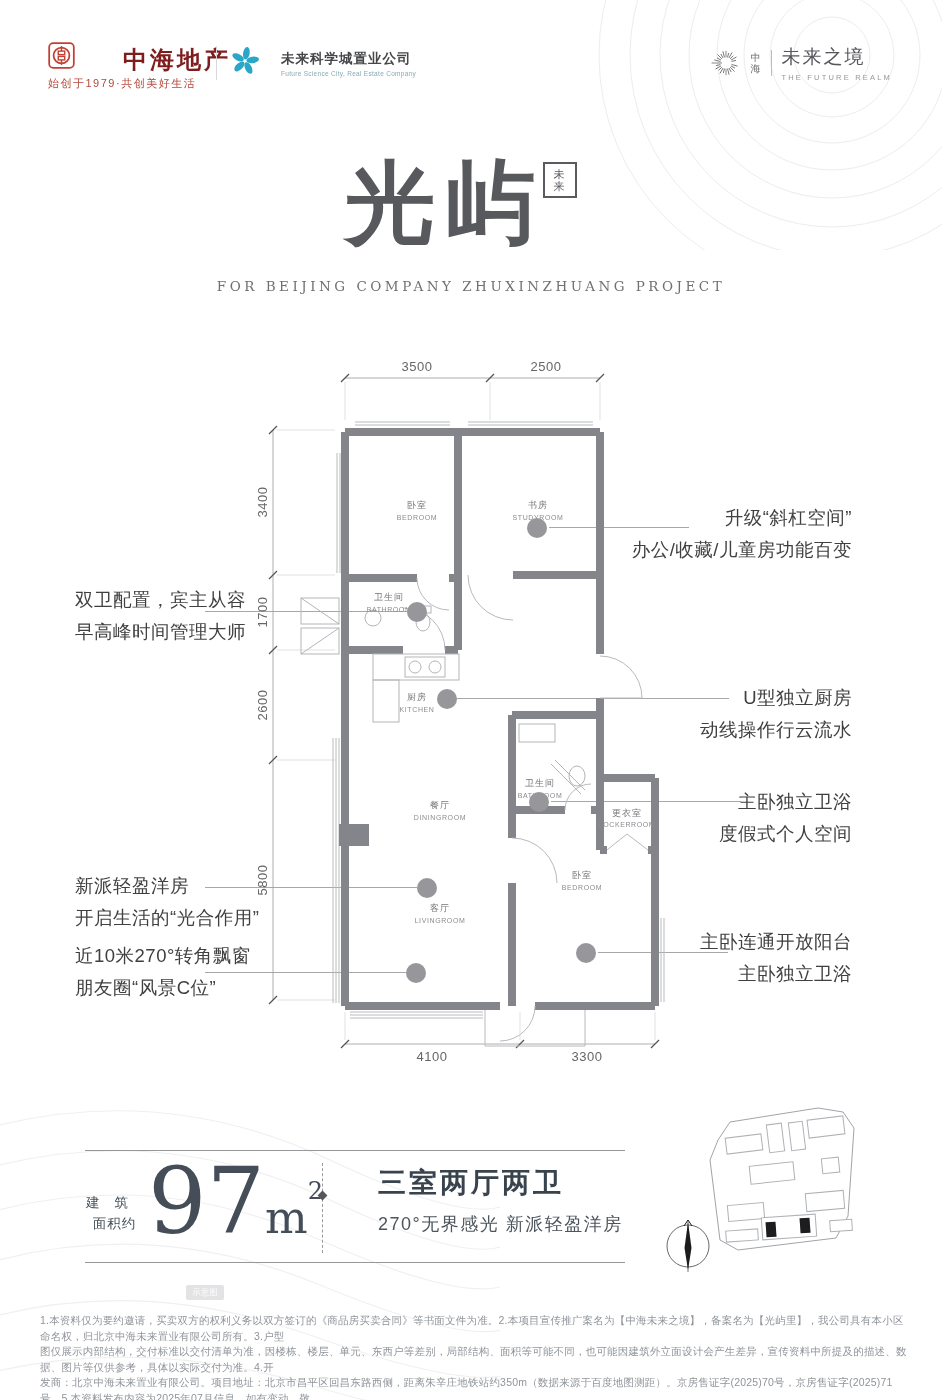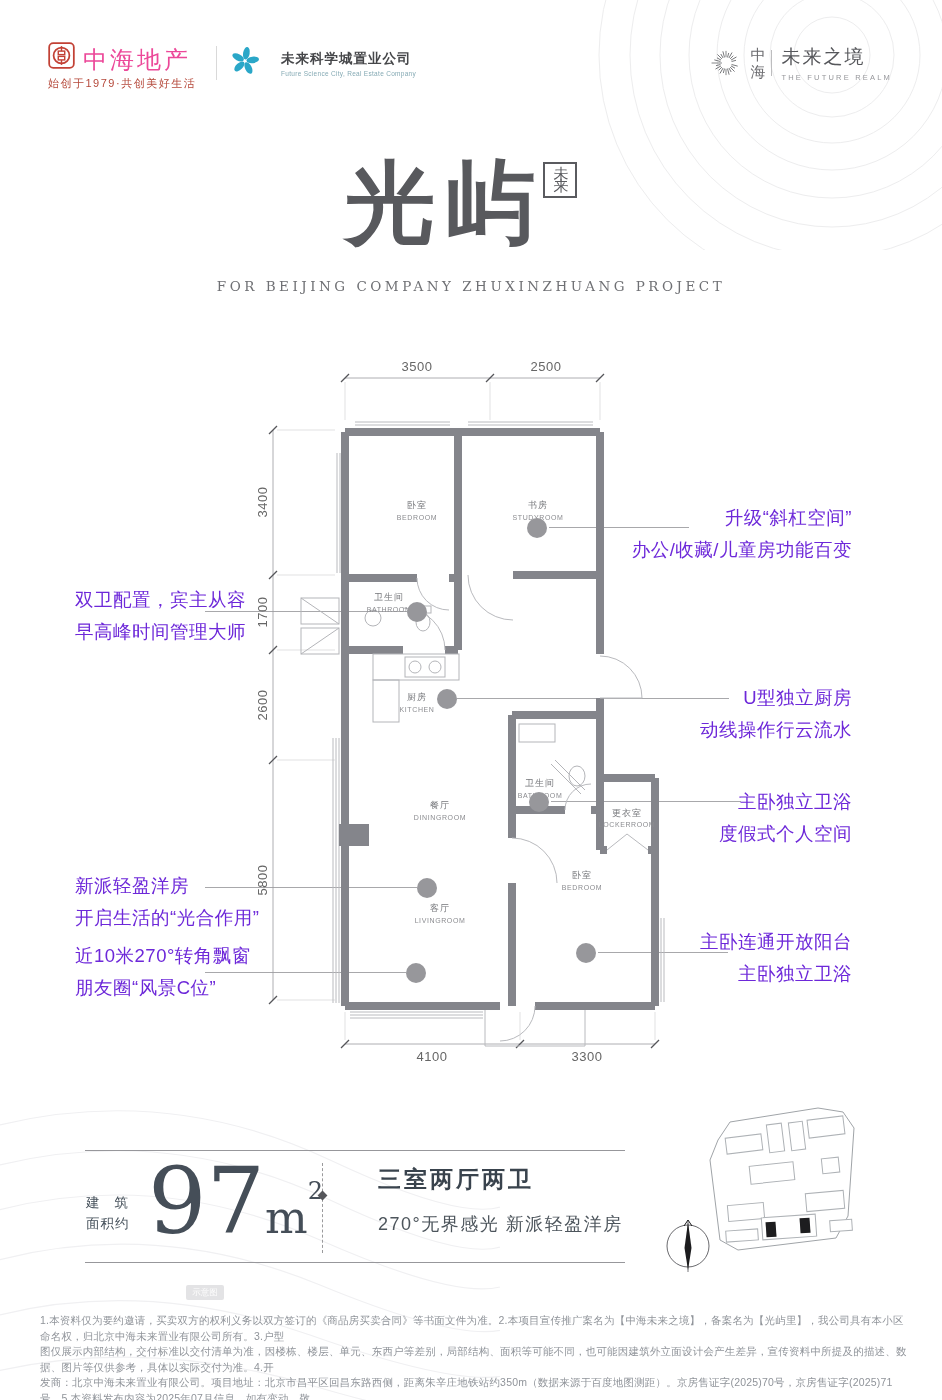--- a/index.html
+++ b/index.html
@@ -2,64 +2,64 @@
 <html><head>
 <meta charset="utf-8">
 <style>
   html,body{margin:0;padding:0;background:#ffffff;}
   body{font-family:"Liberation Sans", sans-serif;color:#55565a;}
   .page{position:relative;width:942px;height:1400px;background:#fff;overflow:hidden;}
   
   .contour{position:absolute;z-index:0;pointer-events:none;}
   
   .brand-left{position:absolute;left:48px;top:42px;z-index:2;display:flex;gap:8px;}
-  .zh-name{font-size:24px;font-weight:400;letter-spacing:3px;color:#ec4899;margin-top:2px;}
+  .zh-name{font-size:24px;font-weight:700;letter-spacing:3px;color:#7f1d1d;margin-top:2px;margin-left:40px;}
   .zh-tagline{position:absolute;left:48px;top:76px;font-size:11px;letter-spacing:1.5px;color:#b5483a;z-index:2;}
   .v-div{position:absolute;left:216px;top:46px;width:1px;height:34px;background:#d9d9d9;z-index:2;}
   .brand-fsc{position:absolute;left:230px;top:46px;z-index:2;display:flex;gap:21px;align-items:flex-start;}
   .fsc-name{font-size:13.5px;font-weight:700;letter-spacing:1px;color:#46474a;margin-top:4px;}
   .fsc-sub{font-size:6.5px;color:#85aab4;letter-spacing:.3px;margin-top:2px;}
   .brand-realm{position:absolute;right:50px;top:44px;z-index:2;display:flex;align-items:center;gap:9px;}
-  .realm-mini{width:12px;font-size:15px;line-height:1.15;word-break:break-all;color:#6a6a6e;}
+  .realm-mini{width:12px;font-size:10px;line-height:1.15;word-break:break-all;color:#6a6a6e;font-family:Liberation Serif, serif;}
   .realm-vdiv{width:1px;height:26px;background:#bdbdbf;}
   .realm-name{font-size:19px;letter-spacing:2px;color:#56575b;}
   .realm-sub{font-size:7.5px;letter-spacing:2.2px;color:#96979b;margin-top:3px;}
   
   .title-main{position:absolute;left:0;top:158px;width:890px;text-align:center;font-size:90px;font-weight:700;letter-spacing:10px;color:#58595d;z-index:2;line-height:1;}
   .title-seal{position:absolute;left:543px;top:162px;width:30px;height:32px;border:2px solid #5a5b5f;z-index:2;display:flex;align-items:center;justify-content:center;}
-  .title-seal-inner{width:13px;font-size:15px;line-height:12px;word-break:break-all;color:#5a5b5f;}
+  .title-seal-inner{width:13px;font-size:11px;line-height:12px;word-break:break-all;color:#5a5b5f;}
   .title-sub{position:absolute;left:0;top:278px;width:100%;text-align:center;font-family:"DejaVu Serif",serif;font-size:13.5px;letter-spacing:3.5px;color:#6f7074;z-index:2;}
   
   .plan-svg{position:absolute;left:255px;top:358px;z-index:2;}
   .wall{stroke:#84858b;stroke-width:8;fill:none;}
   .thin{stroke:#b9babe;stroke-width:1;fill:none;}
   .fixture{stroke:#b4b5b9;stroke-width:1;fill:none;}
   .dimline{stroke:#9b9b9e;stroke-width:.8;fill:none;}
   .dimtick{stroke:#55565a;stroke-width:1.2;}
   .dimext{stroke:#d4d4d6;stroke-width:.7;}
   .dimtxt{font-family:"Liberation Sans",sans-serif;font-size:13px;fill:#666;letter-spacing:.5px;text-anchor:middle;}
   .rl-cn{font-size:9px;fill:#76777b;text-anchor:middle;letter-spacing:1px;}
   .rl-en{font-size:7px;fill:#8b8c90;text-anchor:middle;letter-spacing:.6px;}
   .dot{fill:#97979b;}
   
-  .callout{position:absolute;z-index:3;font-size:18.5px;line-height:32px;color:#6d28d9;letter-spacing:.5px;}
+  .callout{position:absolute;z-index:3;font-size:18.5px;line-height:32px;color:#404040;letter-spacing:.5px;}
   .callout.right{text-align:right;}
   .cline{position:absolute;height:1px;background:#a8a8ab;z-index:1;}
   
   .rule{position:absolute;height:1px;background:#97979b;z-index:2;}
   .area-label{position:absolute;left:86px;top:1192px;z-index:2;color:#45505a;font-size:13.5px;line-height:21px;}
   .area-label .l1{letter-spacing:15px;text-align:center;}
-  .area-label .l2{letter-spacing:1px;}
+  .area-label .l2{letter-spacing:1px;text-align:center;}
   .area-value{position:absolute;left:148px;top:1156px;z-index:2;font-family:"DejaVu Serif",serif;color:#454e58;}
   .area-num{font-size:92px;line-height:92px;}
   .area-unit{font-size:45px;}
   .area-sup{font-size:24px;vertical-align:34px;}
   .dash-div{position:absolute;left:322px;top:1163px;height:90px;border-left:1px dashed #9a9a9c;z-index:2;}
   .dash-diamond{position:absolute;left:318.5px;top:1192px;width:7px;height:7px;background:#55565a;transform:rotate(45deg);z-index:2;}
-  .layout-title{position:absolute;left:378px;top:1164px;font-family:"DejaVu Serif",serif;font-weight:700;font-size:23px;letter-spacing:3px;color:#39434d;z-index:2;}
+  .layout-title{position:absolute;left:378px;top:1164px;font-family:"DejaVu Serif",serif;font-weight:700;font-size:28px;letter-spacing:3px;color:#39434d;z-index:2;}
   .features{position:absolute;left:378px;top:1212px;font-size:18px;letter-spacing:1.5px;color:#4d555c;z-index:2;}
   
   .site-svg{position:absolute;left:650px;top:1098px;z-index:2;}
   .site-b{stroke:#aeb2b6;stroke-width:1;fill:#ffffff;}
   .site-bound{stroke:#a0a4a8;stroke-width:1;fill:none;}
   .site-black{fill:#1d1d1f;stroke:none;}
   
   .badge{position:absolute;left:186px;top:1285px;width:38px;height:15px;background:#e3e3e5;color:#fdfdfd;font-size:8.5px;line-height:15px;text-align:center;border-radius:2px;z-index:2;}
   .fineprint{position:absolute;left:40px;top:1313px;width:868px;font-size:10.5px;line-height:15.5px;color:#90949a;letter-spacing:.2px;z-index:2;}
 </style>

